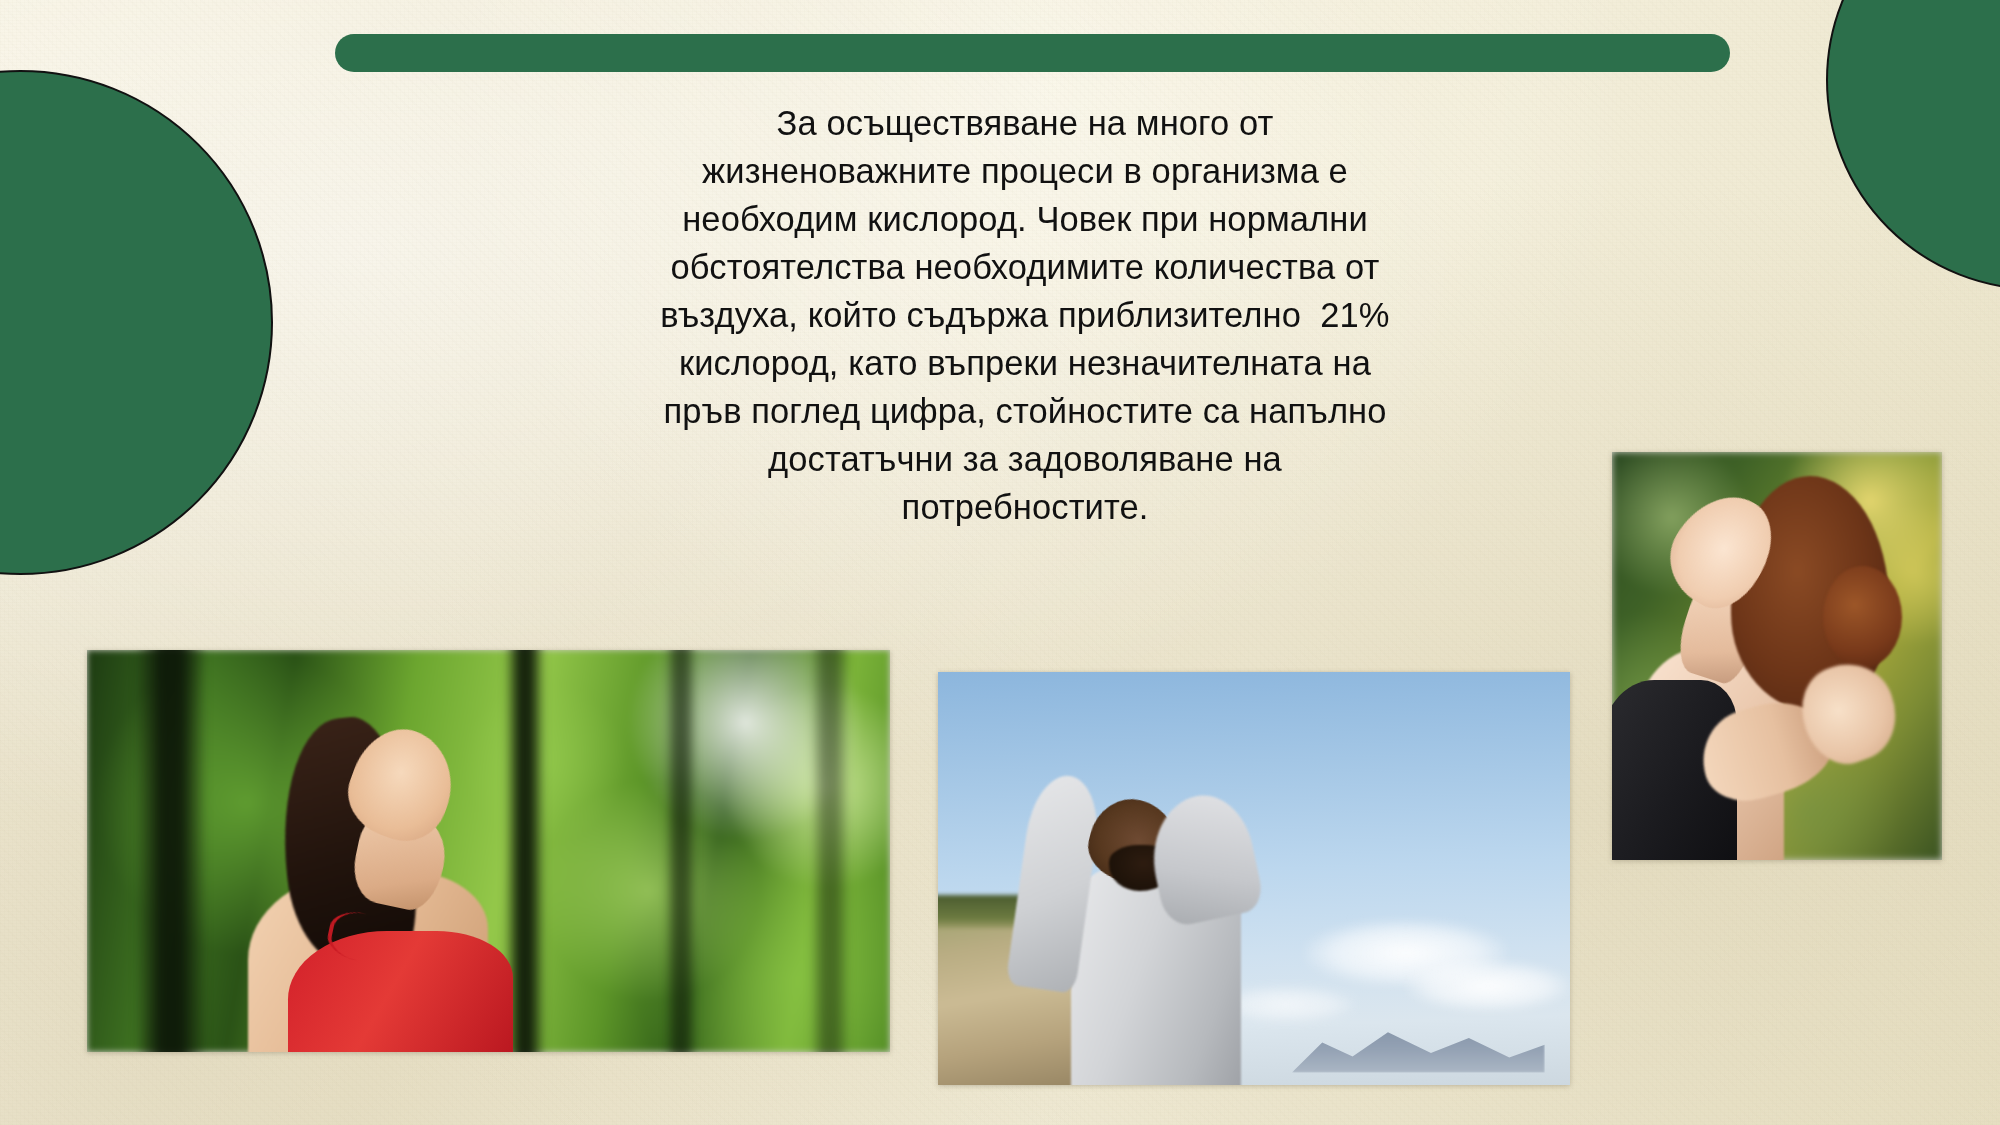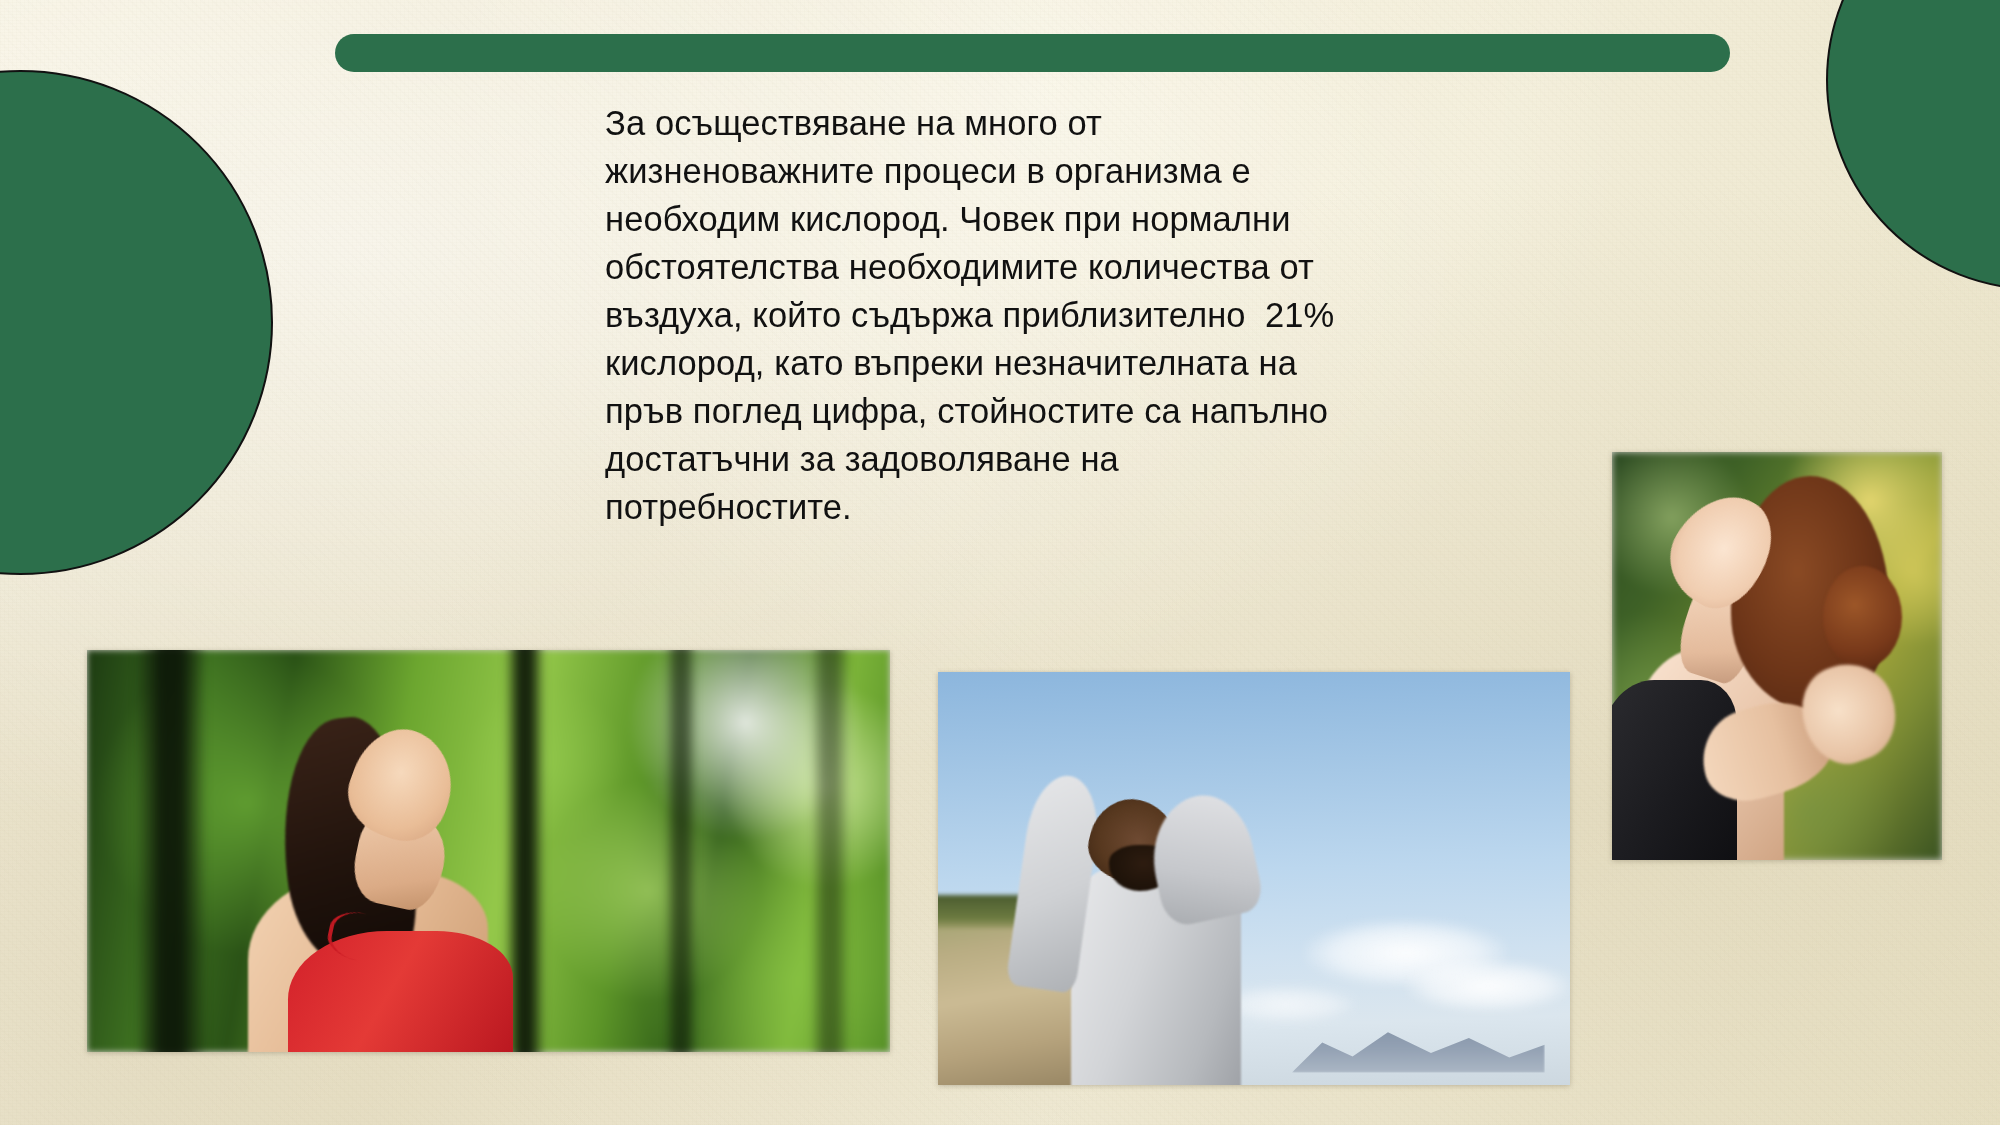--- a/index.html
+++ b/index.html
@@ -75,24 +75,24 @@
     top: 34px;
     width: 1395px;
     height: 38px;
     border-radius: 19px;
     background: #2c6f4b;
   }
 
   
   .body-text {
     position: absolute;
-    left: 605px;
+    left: 640px;
     top: 100px;
     width: 770px;
-    text-align: left;
+    text-align: center;
     font-size: 34.5px;
     line-height: 1.39;
     color: #111111;
     letter-spacing: 0.1px;
     white-space: pre-wrap;
   }
 
   
   .photo {
     position: absolute;

